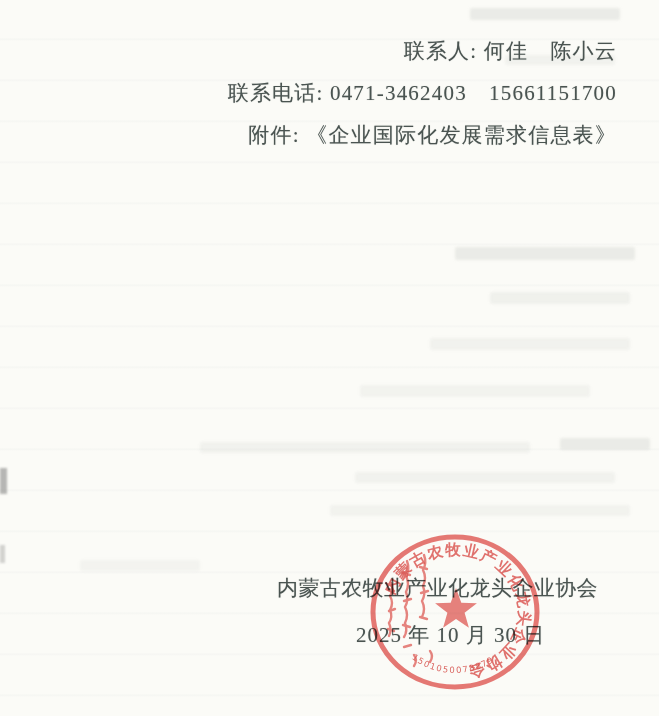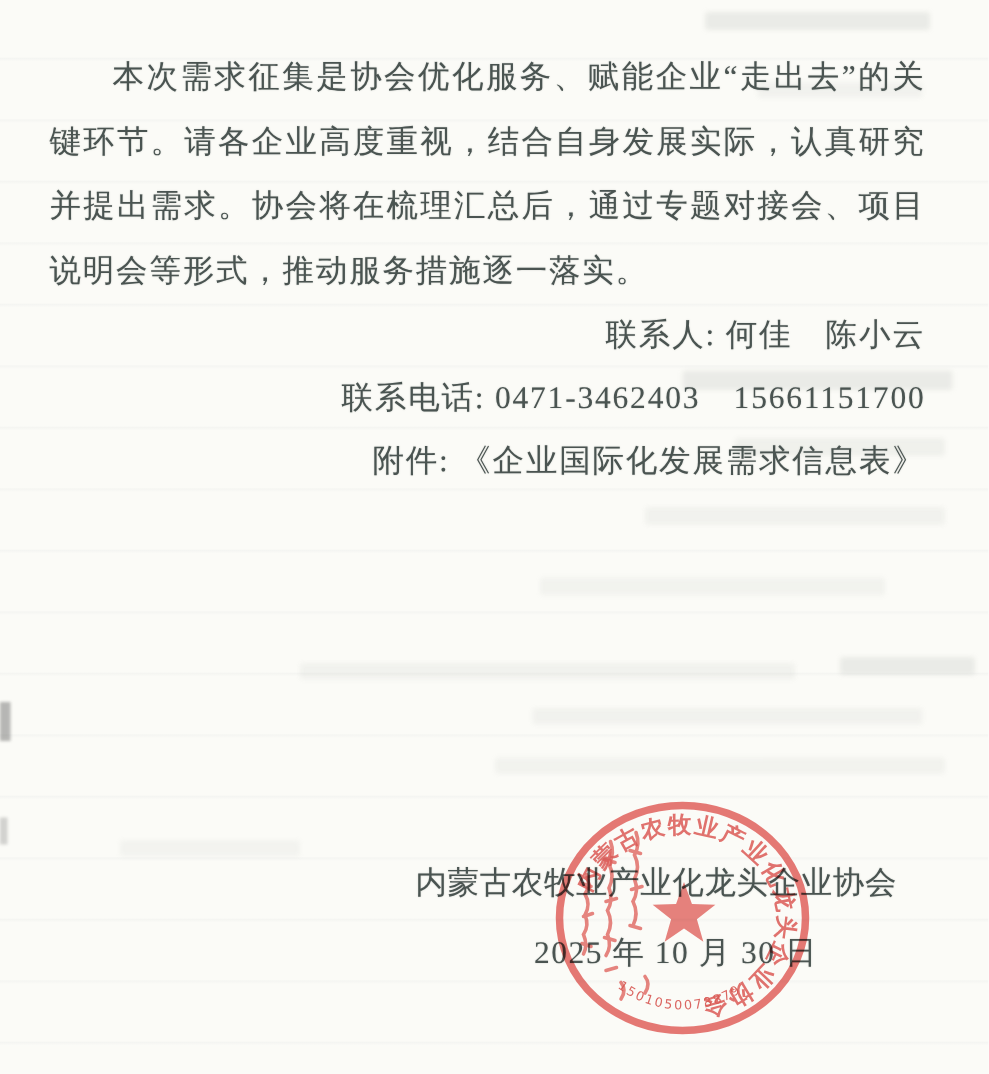--- a/index.html
+++ b/index.html
@@ -63,21 +63,20 @@
   <div class="ghost" style="left:360px;top:385px;width:230px;height:12px;opacity:.55;"></div>
   <div class="ghost" style="left:560px;top:438px;width:90px;height:12px;"></div>
   <div class="ghost" style="left:200px;top:442px;width:330px;height:11px;opacity:.6;"></div>
   <div class="ghost" style="left:355px;top:472px;width:260px;height:11px;opacity:.6;"></div>
   <div class="ghost" style="left:330px;top:505px;width:300px;height:11px;opacity:.55;"></div>
   <div class="ghost" style="left:80px;top:560px;width:120px;height:11px;opacity:.5;"></div>
   <div class="edge-smudge" style="left:0;top:468px;width:7px;height:26px;"></div>
   <div class="edge-smudge" style="left:0;top:545px;width:5px;height:18px;opacity:.6;"></div>
 
   <div class="body-text">
-    <p>本次需求征集是协会优化服务、赋能企业“走出去”的关键环节。请各企业高度重视，结合自身发展实际，认真研究并提出需求。协会将在梳理汇总后，通过专题对接会、项目说明会等形式，推动服务措施逐一落实。</p>
     <div class="contact">
       <p>联系人: 何佳　陈小云</p>
       <p>联系电话: 0471-3462403　15661151700</p>
       <p>附件: 《企业国际化发展需求信息表》</p>
     </div>
   </div>
 
   <div class="signature">内蒙古农牧业产业化龙头企业协会</div>
   <div class="doc-date">2025 年 10 月 30 日</div>
 

